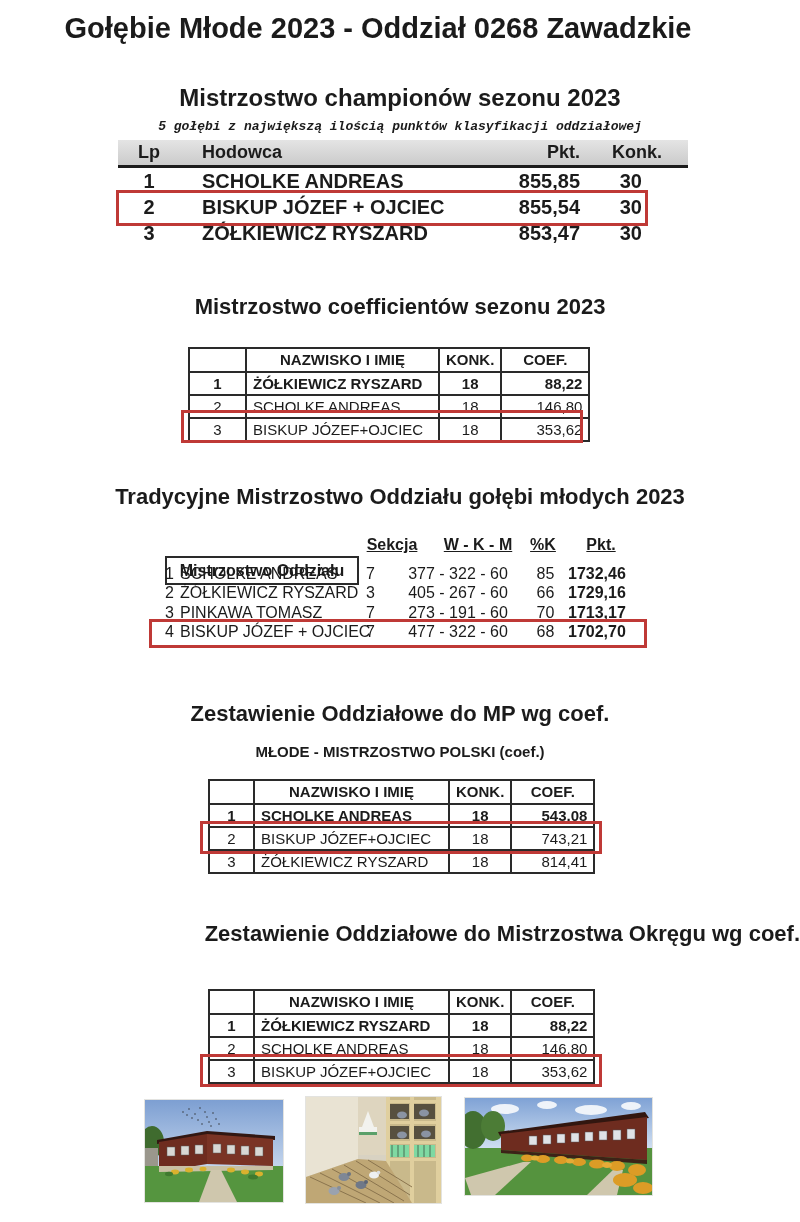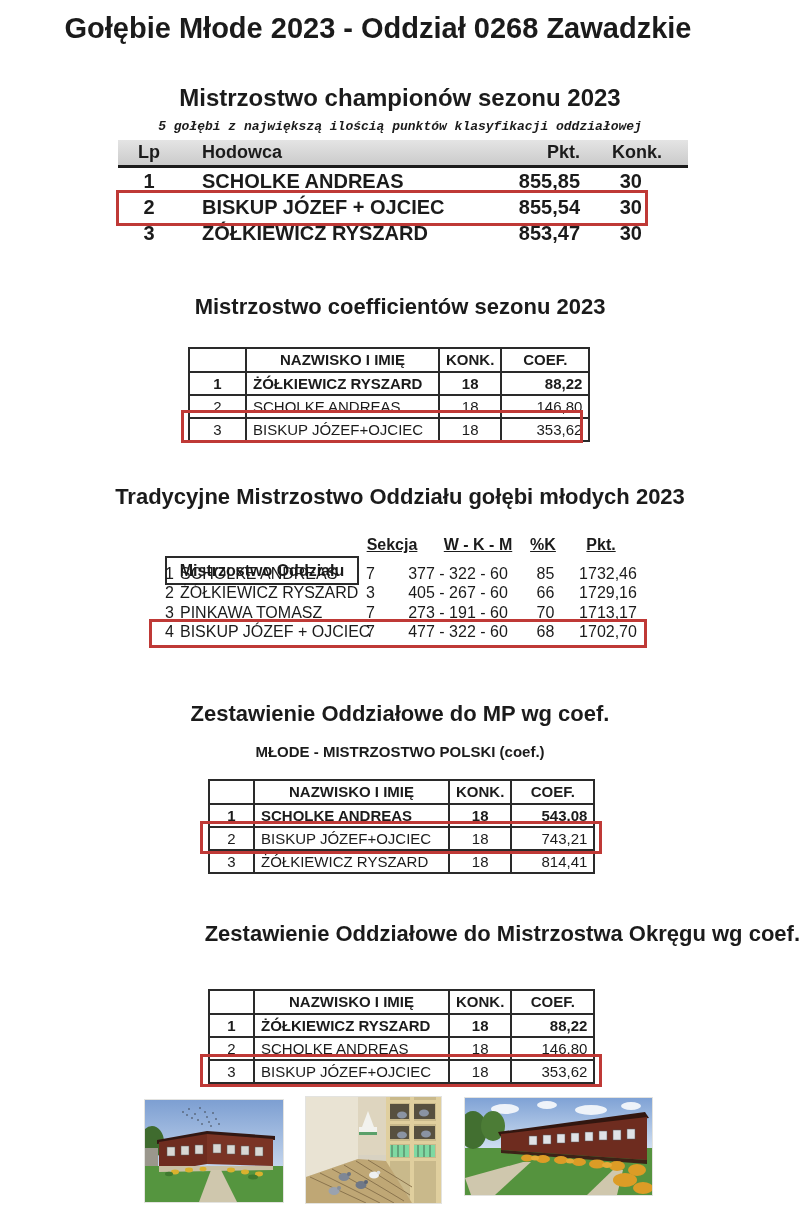--- a/index.html
+++ b/index.html
@@ -42,21 +42,21 @@
   
   .trad-box { left:165px; top:532px; width:190px; height:25px; border:2px solid #2a2a2a; text-align:center; font-size:16px; font-weight:bold; line-height:25px;margin-top:24px; }
   .trad-h { top:536px; font-size:16px; font-weight:bold; text-decoration:underline; transform:translateX(-50%); white-space:nowrap; }
   .trad-rows { left:150px; top:564px; width:498px; }
   .trad-row { display:grid; grid-template-columns:30px 168px 45px 130px 45px 80px; height:19.5px; align-items:center; font-size:16px; white-space:nowrap; }
   .t-rank { text-align:right; padding-right:6px; }
   .t-name { text-align:left; overflow:visible; }
   .t-sek  { text-align:center; }
   .t-wkm  { text-align:center; }
   .t-pk   { text-align:center; }
-  .t-pkt  { text-align:center; }
+  .t-pkt  { text-align:left;font-weight:bold; }
 
   
   .photo { position:absolute; background:#fff; box-shadow:0 0 0 1px #e3e3e0; }
   .photo svg { display:block; }
 </style>
 </head>
 <body>
 
 <div class="page">
 

